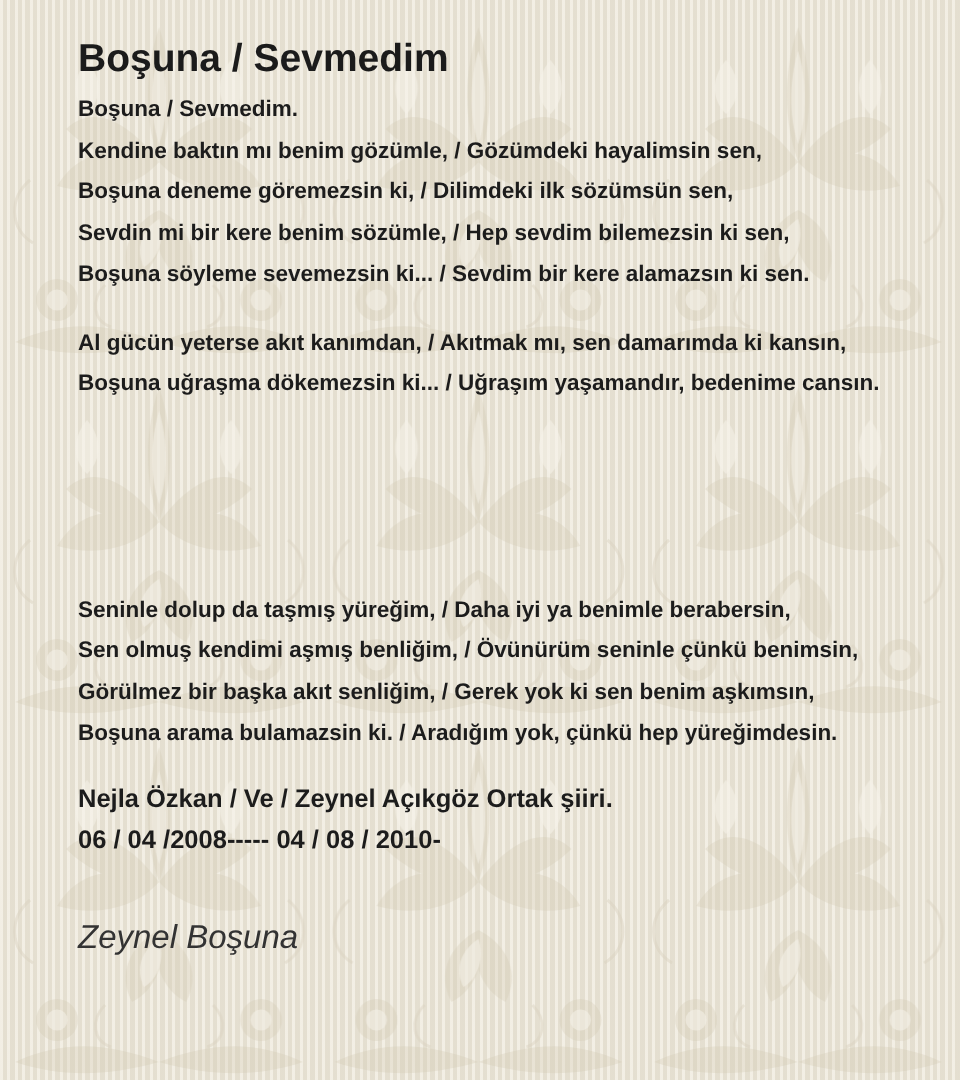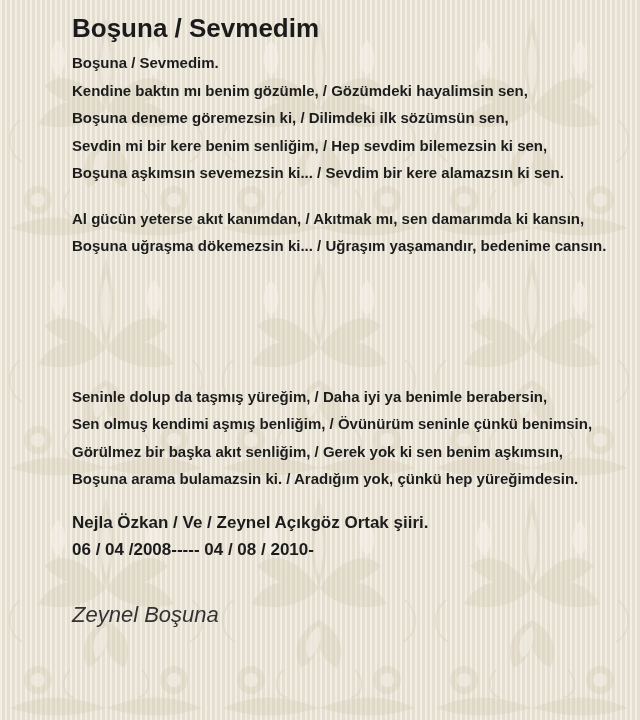--- a/index.html
+++ b/index.html
@@ -24,22 +24,21 @@
     color: #1c1c1c;
   }
   .damask {
     position: absolute;
     inset: 0;
     pointer-events: none;
   }
   .content {
     position: relative;
     z-index: 2;
-    padding: 13px 30px 0 52px;
-    margin-left: 20px;
+    padding: 23px 30px 0 52px;
   }
   .poem-title {
     margin: 0 0 6px 0;
     font-size: 26px;
     line-height: 30px;
     font-weight: bold;
     color: #1b1b1b;
   }
   .poem-body {
     font-size: 15px;
@@ -110,22 +109,22 @@
 
   <div class="content">
 
     <h1 class="poem-title">Boşuna / Sevmedim</h1>
 
     <div class="poem-body">
         <div class="stanza stanza-0">
           <div class="poem-line">Boşuna / Sevmedim.</div>
           <div class="poem-line">Kendine baktın mı benim gözümle, / Gözümdeki hayalimsin sen,</div>
           <div class="poem-line">Boşuna deneme göremezsin ki, / Dilimdeki ilk sözümsün sen,</div>
-          <div class="poem-line">Sevdin mi bir kere benim senliğim, / Hep sevdim bilemezsin ki sen,</div>
-          <div class="poem-line">Boşuna aşkımsın sevemezsin ki... / Sevdim bir kere alamazsın ki sen.</div>
+          <div class="poem-line">Sevdin mi bir kere benim sözümle, / Hep sevdim bilemezsin ki sen,</div>
+          <div class="poem-line">Boşuna söyleme sevemezsin ki... / Sevdim bir kere alamazsın ki sen.</div>
         </div>
         <div class="stanza stanza-1">
           <div class="poem-line">Al gücün yeterse akıt kanımdan, / Akıtmak mı, sen damarımda ki kansın,</div>
           <div class="poem-line">Boşuna uğraşma dökemezsin ki... / Uğraşım yaşamandır, bedenime cansın.</div>
         </div>
         <div class="stanza stanza-2">
           <div class="poem-line">Seninle dolup da taşmış yüreğim, / Daha iyi ya benimle berabersin,</div>
           <div class="poem-line">Sen olmuş kendimi aşmış benliğim, / Övünürüm seninle çünkü benimsin,</div>
           <div class="poem-line">Görülmez bir başka akıt senliğim, / Gerek yok ki sen benim aşkımsın,</div>
           <div class="poem-line">Boşuna arama bulamazsin ki. / Aradığım yok, çünkü hep yüreğimdesin.</div>

